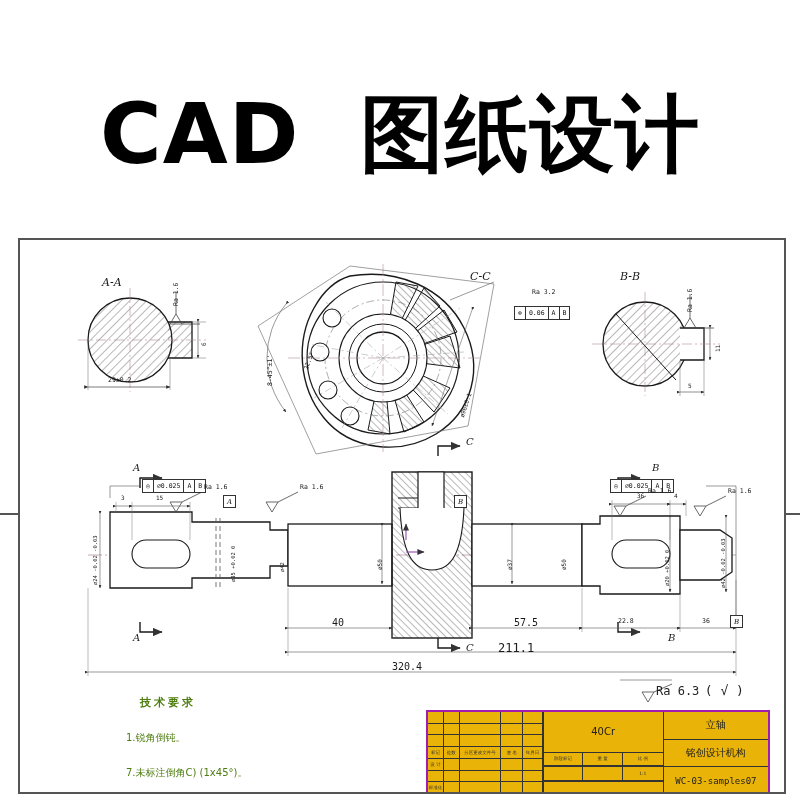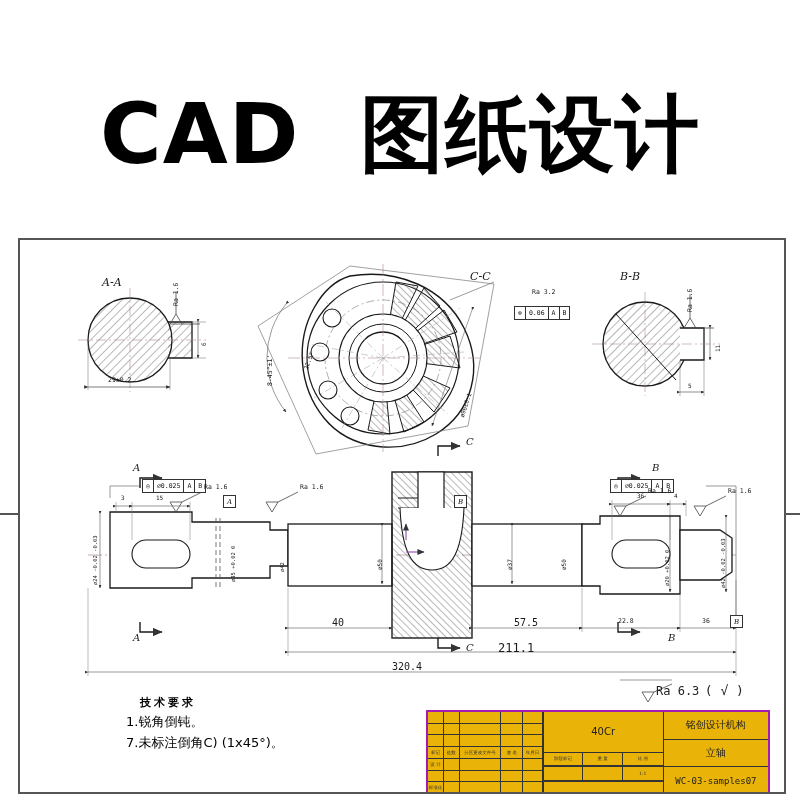--- a/index.html
+++ b/index.html
@@ -35,24 +35,24 @@
   .tolbox div{border-right:1px solid #333;padding:0 3px;display:flex;
               align-items:center;justify-content:center;font-size:6.5px;
               font-family:"DejaVu Sans Mono","Liberation Mono",monospace;color:#111;}
   .tolbox div:last-child{border-right:none;}
   .datum{position:absolute;width:11px;height:11px;border:1px solid #333;
          background:#fff;display:flex;align-items:center;justify-content:center;
          font-size:7px;font-style:italic;color:#111;
          font-family:"DejaVu Serif","Liberation Serif",serif;}
 
   
-  .techreq{position:absolute;color:#000000;}
+  .techreq{position:absolute;color:#4d7c0f;}
   .techreq .hd{font-size:11px;letter-spacing:3px;font-weight:bold;
                font-family:"DejaVu Sans","Liberation Sans",sans-serif;}
-  .techreq .ln{font-size:13px;margin-top:3px;
+  .techreq .ln{font-size:10px;margin-top:21px;
                font-family:"DejaVu Sans","Liberation Sans",sans-serif;}
 
   
   .tblock{position:absolute;left:406px;top:470px;width:340px;height:82px;
           border:2px solid #a21caf;background:#eab308;
           display:grid;grid-template-columns:1.02fr 1.06fr 0.92fr;}
   .tb-col{border-right:1px solid #333;display:flex;flex-direction:column;}
   .tb-col:last-child{border-right:none;}
   .tb-cell{border-bottom:1px solid #333;flex:1;display:flex;align-items:center;
            justify-content:center;font-size:7px;color:#222;overflow:hidden;
@@ -444,21 +444,21 @@
           <div class="tb-grid" style="grid-template-columns:1fr 1fr 1fr;grid-template-rows:1fr;">
             <div class="tb-g"></div>
             <div class="tb-g"></div>
             <div class="tb-g" style="border-right:none;">1:1</div>
           </div>
         </div>
         <div class="tb-cell" style="flex:0.8;"></div>
       </div>
 
       <div class="tb-col">
+        <div class="tb-cell big">立轴</div>
         <div class="tb-cell big">铭创设计机构</div>
-        <div class="tb-cell big">立轴</div>
         <div class="tb-cell" style="font-size:9px;font-family:'DejaVu Sans Mono','Liberation Mono',monospace;">WC-03-samples07</div>
       </div>
     </div>
 
    </div>
   </div>
 </div>
 
 </body></html>

